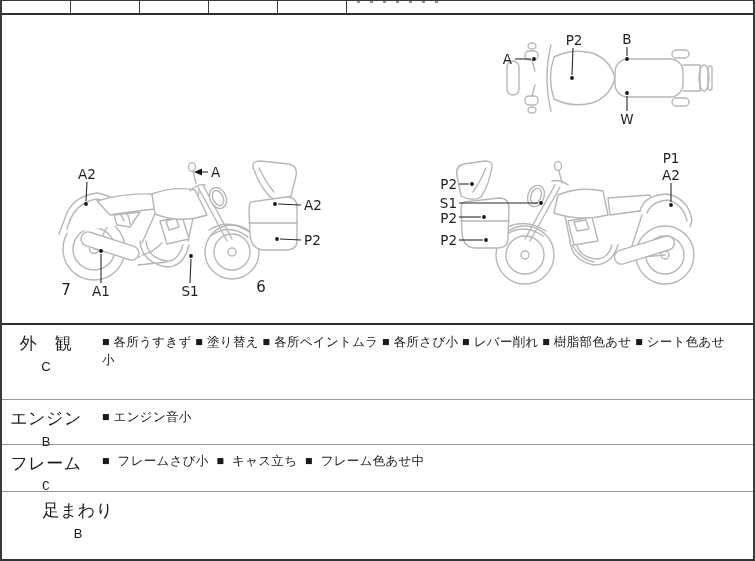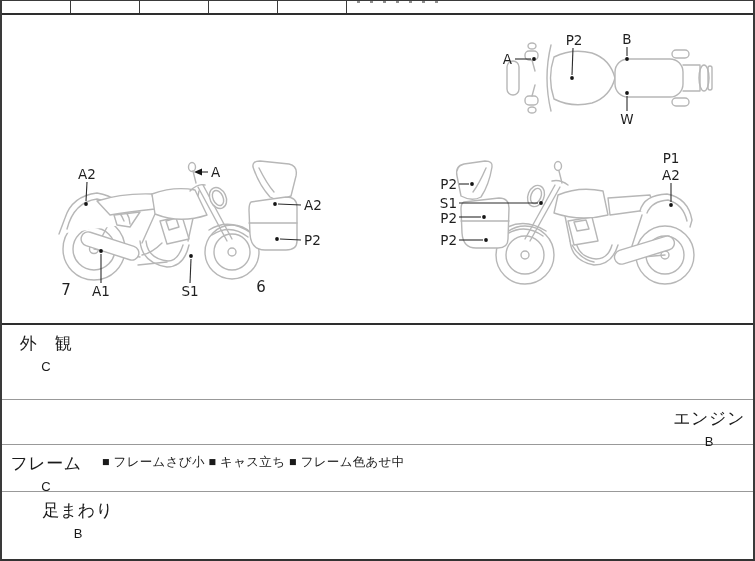--- a/index.html
+++ b/index.html
@@ -19,22 +19,22 @@
   .art{fill:none;stroke:#b7b7b7;stroke-width:1.4;stroke-linecap:round;stroke-linejoin:round;}
   .artf{fill:#ffffff;stroke:#b7b7b7;stroke-width:1.4;stroke-linecap:round;stroke-linejoin:round;}
   .lead{stroke:#2b2b2b;stroke-width:1.1;fill:none;}
   .dot{fill:#151515;stroke:none;}
   .dlabel{font-family:"DejaVu Sans","Liberation Sans",sans-serif;font-size:13.5px;fill:#1f1f1f;}
   .dnum{font-family:"DejaVu Sans","Liberation Sans",sans-serif;font-size:15px;fill:#1f1f1f;}
   
   .inspection-row{display:flex;box-sizing:border-box;}
   .inspection-row + .inspection-row{border-top:1px solid #999;}
   .row-1{height:74px;}
-  .row-2{height:45px;justify-content:flex-end;}
-  .row-3{height:47px;}
+  .row-2{height:45px;}
+  .row-3{height:47px;font-family:Liberation Mono, monospace;}
   .row-4{height:68px;padding-left:32px;}
   .label-col{width:88px;padding-top:7px;text-align:center;flex:none;}
   .category{font-size:17px;letter-spacing:0.5px;}
   .grade{font-size:13px;margin-top:4px;}
   .notes{flex:1;max-width:645px;padding:8px 8px 0 12px;font-size:12.5px;line-height:18px;
          letter-spacing:0.3px;box-sizing:border-box;}
 </style>
 </head>
 <body>
 
@@ -199,26 +199,28 @@
       </g>
     </svg>
   </div>
 
   <div>
     <div class="inspection-row row-1">
       <div class="label-col">
         <div class="category">外　観</div>
         <div class="grade">C</div>
       </div>
+      <div class="notes">■ 各所うすきず ■ 塗り替え ■ 各所ペイントムラ ■ 各所さび小 ■ レバー削れ ■ 樹脂部色あせ ■ シート色あせ小</div>
     </div>
     <div class="inspection-row row-2">
       <div class="label-col">
         <div class="category">エンジン</div>
         <div class="grade">B</div>
       </div>
+      <div class="notes">■ エンジン音小</div>
     </div>
     <div class="inspection-row row-3">
       <div class="label-col">
         <div class="category">フレーム</div>
         <div class="grade">C</div>
       </div>
       <div class="notes">■ フレームさび小 ■ キャス立ち ■ フレーム色あせ中</div>
     </div>
     <div class="inspection-row row-4">
       <div class="label-col">

